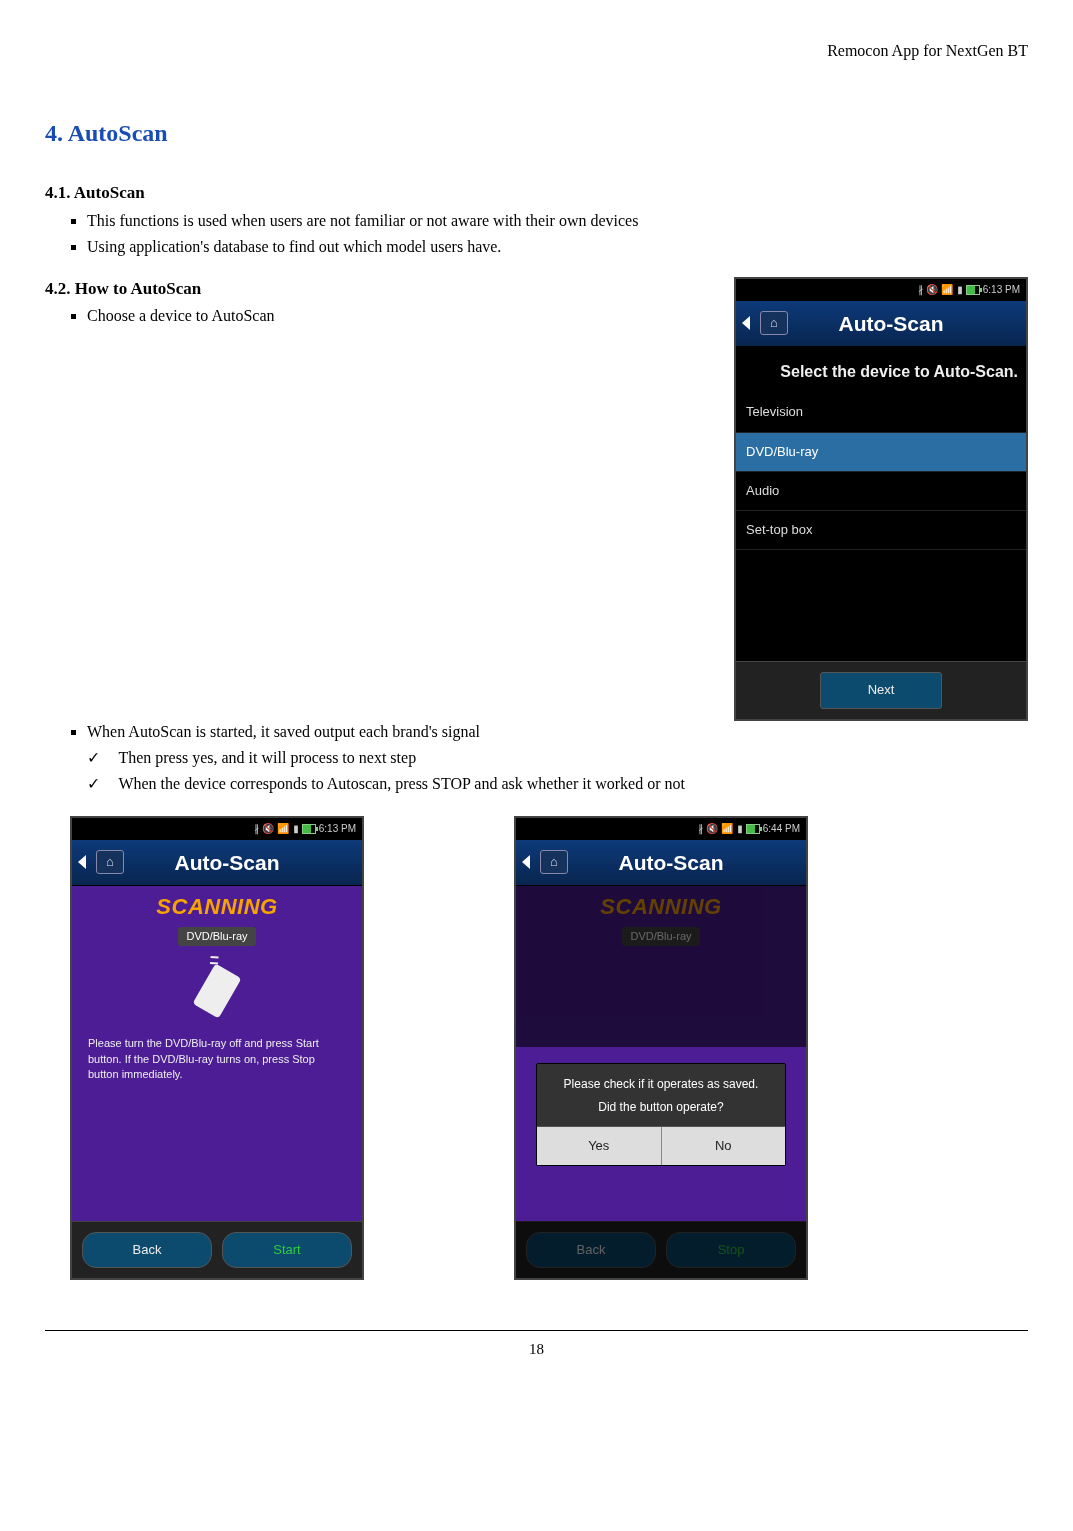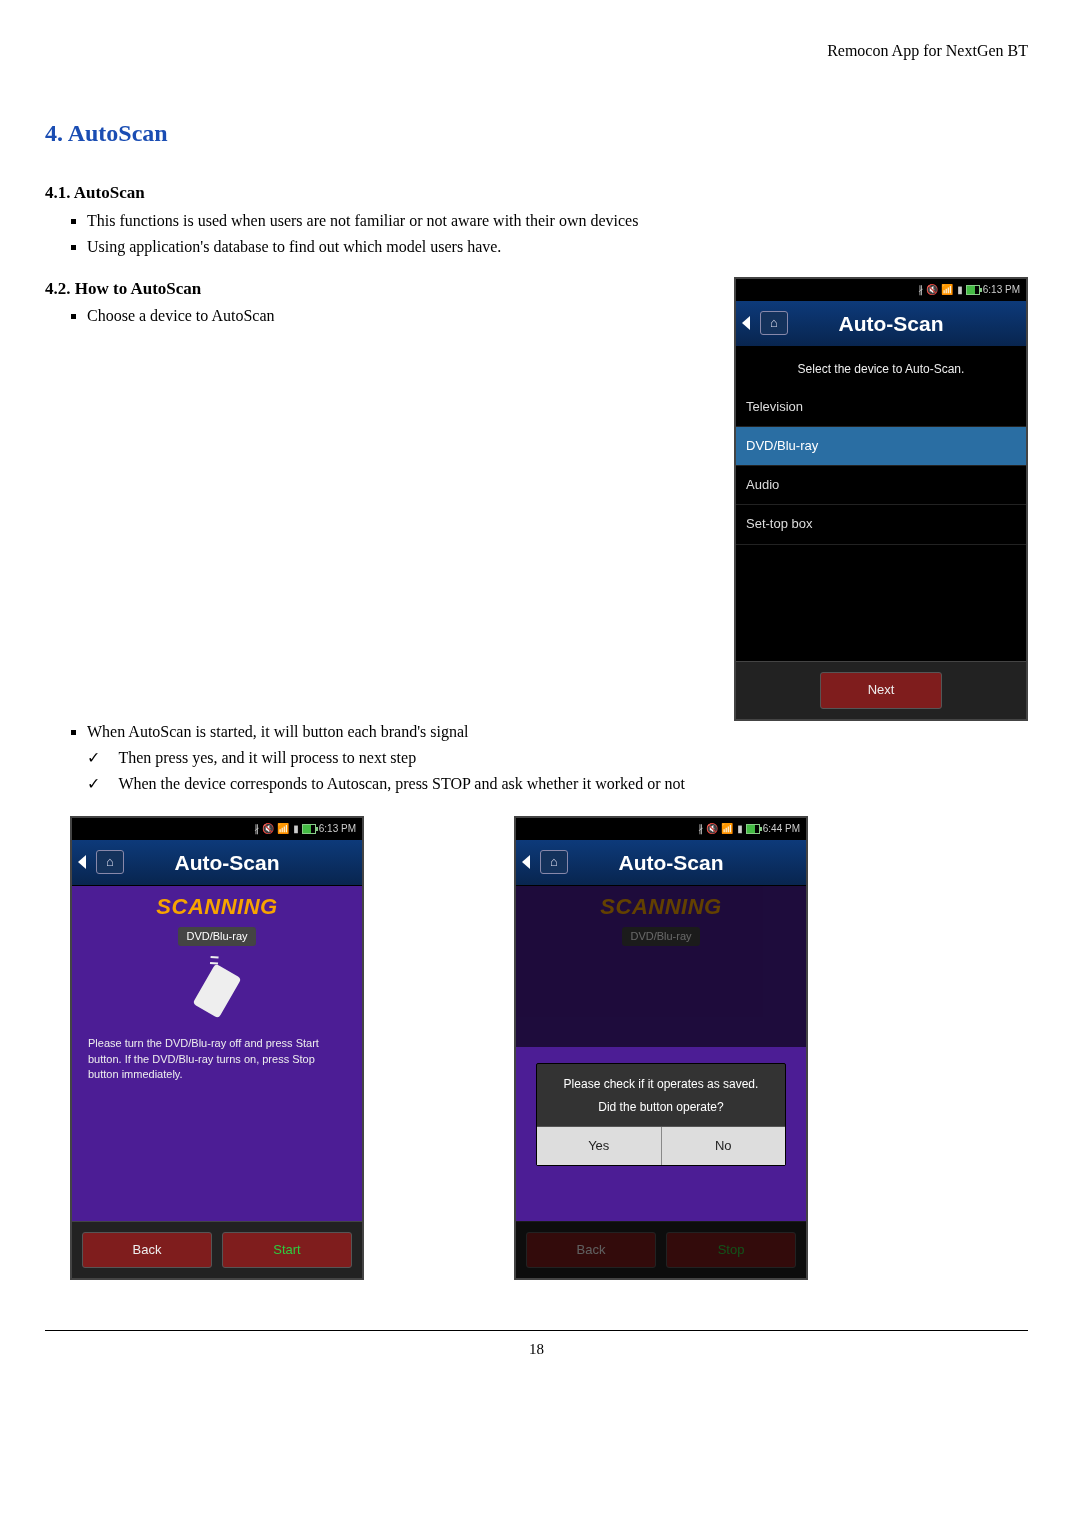--- a/index.html
+++ b/index.html
@@ -111,24 +111,24 @@
   }
   .top-title {
     flex: 1;
     text-align: center;
     font-size: 21px;
     font-weight: bold;
     margin-left: -36px;
   }
   .instruct {
     color: #eee;
-    text-align: center;
+    text-align: right;
     padding: 14px 8px 10px 8px;
-    font-size: 12px;
-    font-weight: normal;
+    font-size: 16px;
+    font-weight: bold;
   }
   .device-list {
     flex: 1;
     background: #000;
   }
   .device-item {
     padding: 10px 10px;
     border-bottom: 1px solid #222;
     color: #ddd;
     font-size: 13px;
@@ -139,30 +139,30 @@
   }
   .bottombar {
     background: #222;
     border-top: 1px solid #444;
     padding: 10px;
     display: flex;
     justify-content: center;
     gap: 10px;
   }
   .btn {
-    background: #7f1d1d;
+    background: #0c4a6e;
     border: 1px solid #555;
     color: #eee;
     padding: 8px 20px;
     border-radius: 3px;
     font-size: 13px;
     min-width: 80px;
     text-align: center;
   }
-  .btn-half { flex: 1; }
+  .btn-half { flex: 1; border-radius: 14px; }
   .scan-title {
     color: #f7a400;
     font-weight: bold;
     font-style: italic;
     font-size: 22px;
     text-align: center;
     letter-spacing: 0.5px;
     margin-top: 6px;
   }
   .scan-sub {
@@ -328,21 +328,21 @@
       <div class="device-item">Audio</div>
       <div class="device-item">Set-top box</div>
     </div>
     <div class="bottombar">
       <div class="btn">Next</div>
     </div>
   </div>
 </div>
 
 <ul class="square" style="margin-bottom:4px;">
-  <li>When AutoScan is started, it will button each brand's signal</li>
+  <li>When AutoScan is started, it saved output each brand's signal</li>
 </ul>
 <ul class="check">
   <li>Then press yes, and it will process to next step</li>
   <li>When the device corresponds to Autoscan, press STOP and ask whether it worked or not</li>
 </ul>
 
 <div class="phones-row">
 
   <div class="phone" style="height:460px;">
     <div class="statusbar">

